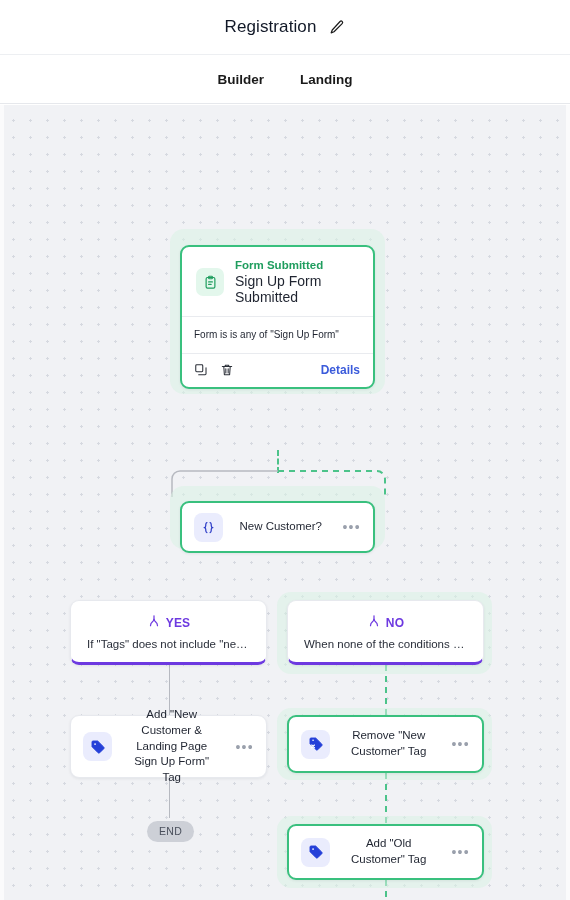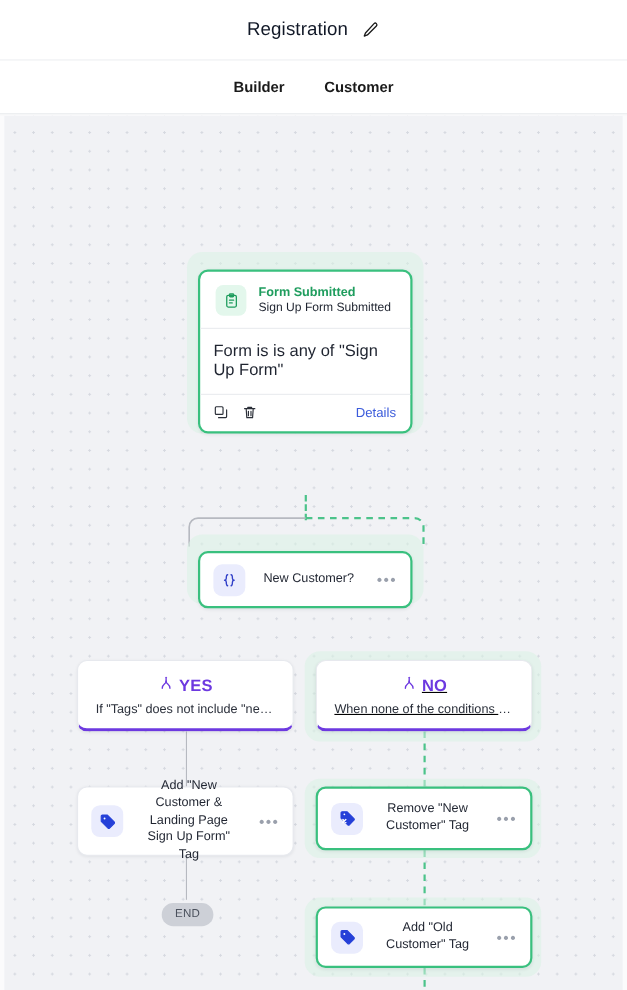--- a/index.html
+++ b/index.html
@@ -85,30 +85,30 @@
   .node.executed { border: 2px solid #39c07e; }
 
   
   .trigger-head { display: flex; align-items: center; gap: 11px; padding: 12px 14px 11px 14px; }
   .trigger-badge {
     width: 28px; height: 28px; border-radius: 7px; background: #e3f7ec;
     display: flex; align-items: center; justify-content: center; flex: none;
   }
   .trigger-texts { display: flex; flex-direction: column; gap: 2px; min-width:0; }
   .trigger-title { font-size: 11.5px; font-weight: 700; color: #1f9d5e; }
-  .trigger-sub { font-size: 11px; color: #1f2430; }
+  .trigger-sub { font-size: 14px; color: #1f2430; }
   .divider { height: 1px; background: #e9ebef; }
-  .trigger-cond { padding: 12px 28px 13px 12px; font-size: 15px; color: #1f2430; }
+  .trigger-cond { padding: 12px 28px 13px 12px; font-size: 10px; color: #1f2430; }
   .trigger-foot {
     display: flex; align-items: center; padding: 9px 13px 10px 12px;
   }
   .foot-icons { display: flex; gap: 12px; align-items: center; }
   .foot-icon { width: 14px; height: 14px; display: block; cursor: pointer; }
   .details-link {
-    margin-left: auto; font-size: 12px; font-weight: 400; color: #3b5bdb; cursor: pointer;
+    margin-left: auto; font-size: 12px; font-weight: 700; color: #3b5bdb; cursor: pointer;
   }
 
   
   .rowcard { display: flex; align-items: center; gap: 12px; padding: 11px 12px; height: 100%; text-align: center; }
   .sq-icon {
     width: 29px; height: 29px; border-radius: 8px; background: #eaecfd;
     display: flex; align-items: center; justify-content: center; flex: none;
   }
   .rowcard .label { font-size: 11.5px; color: #1f2430; line-height: 1.38; flex: 1; }
   .dots {
@@ -118,21 +118,21 @@
 
   
   .branch {
     position: absolute; background: #fff; border-radius: 9px;
     border: 1px solid #e7e9ee; border-bottom: 3.5px solid #6d39e0;
     box-shadow: 0 1px 3px rgba(16,24,40,.07);
     display: flex; flex-direction: column; align-items: center;
     justify-content: center; gap: 6px; padding: 10px 8px 9px;
   }
   .branch-head { display: flex; align-items: center; gap: 5px; }
-  .branch-name { font-size: 15px; font-weight: 700; color: #6d39e0; letter-spacing: .2px; }
+  .branch-name { font-size: 12px; font-weight: 700; color: #6d39e0; letter-spacing: .2px; }
   .branch-desc {
     font-size: 11.5px; color: #2a2f3a; text-align: center;
     width: 100%; padding: 0 8px;
     white-space: nowrap; overflow: hidden; text-overflow: ellipsis;
   }
 
   
   .endpill {
     position: absolute; background: #cdd0d7; color: #4a505c;
     font-size: 10.5px; font-weight: 400; letter-spacing: .3px;
@@ -151,21 +151,21 @@
         <path d="M17 3.5a2.1 2.1 0 0 1 3 3L8.5 18 4.5 19.5 6 15.5z"></path>
       </svg>
     </span>
   </div>
 
   <div class="tabbar">
     <div class="tab">
       <span>Builder</span>
     </div>
     <div class="tab">
-      <span>Customer</span>
+      <span>Landing</span>
     </div>
   </div>
 
   <div class="canvas">
 
     <div class="conn vline-dash" style="left:277px; top:185px; height:99px;"></div>
 
     <div class="conn vline-dash" style="left:277px; top:345px; height:23px;"></div>
 
     <svg class="conn" style="left:160px; top:362px;" width="125" height="30" fill="none">
@@ -244,21 +244,21 @@
               <path d="M12 9c0 5-6 4-6 11"></path>
               <path d="M12 9c0 5 6 4 6 11"></path>
           </svg>
         </span>
         <span class="branch-name">YES</span>
       </span>
       <span class="branch-desc">If "Tags" does not include "new custo...</span>
     </div>
 
     <div class="glow" style="left:277px; top:487px; width:215px; height:82px;"></div>
-    <div class="branch" style="left:287px; top:495px; width:197px; height:65px;text-decoration:underline;">
+    <div class="branch" style="left:287px; top:495px; width:197px; height:65px;">
       <span class="branch-head">
         <span>
           <svg width="14" height="14" viewBox="0 0 24 24" fill="none" stroke="#6d39e0" stroke-width="2.1" stroke-linecap="round" stroke-linejoin="round">
             <path d="M12 3v6"></path>
               <path d="M12 9c0 5-6 4-6 11"></path>
               <path d="M12 9c0 5 6 4 6 11"></path>
           </svg>
         </span>
         <span class="branch-name">NO</span>
       </span>

